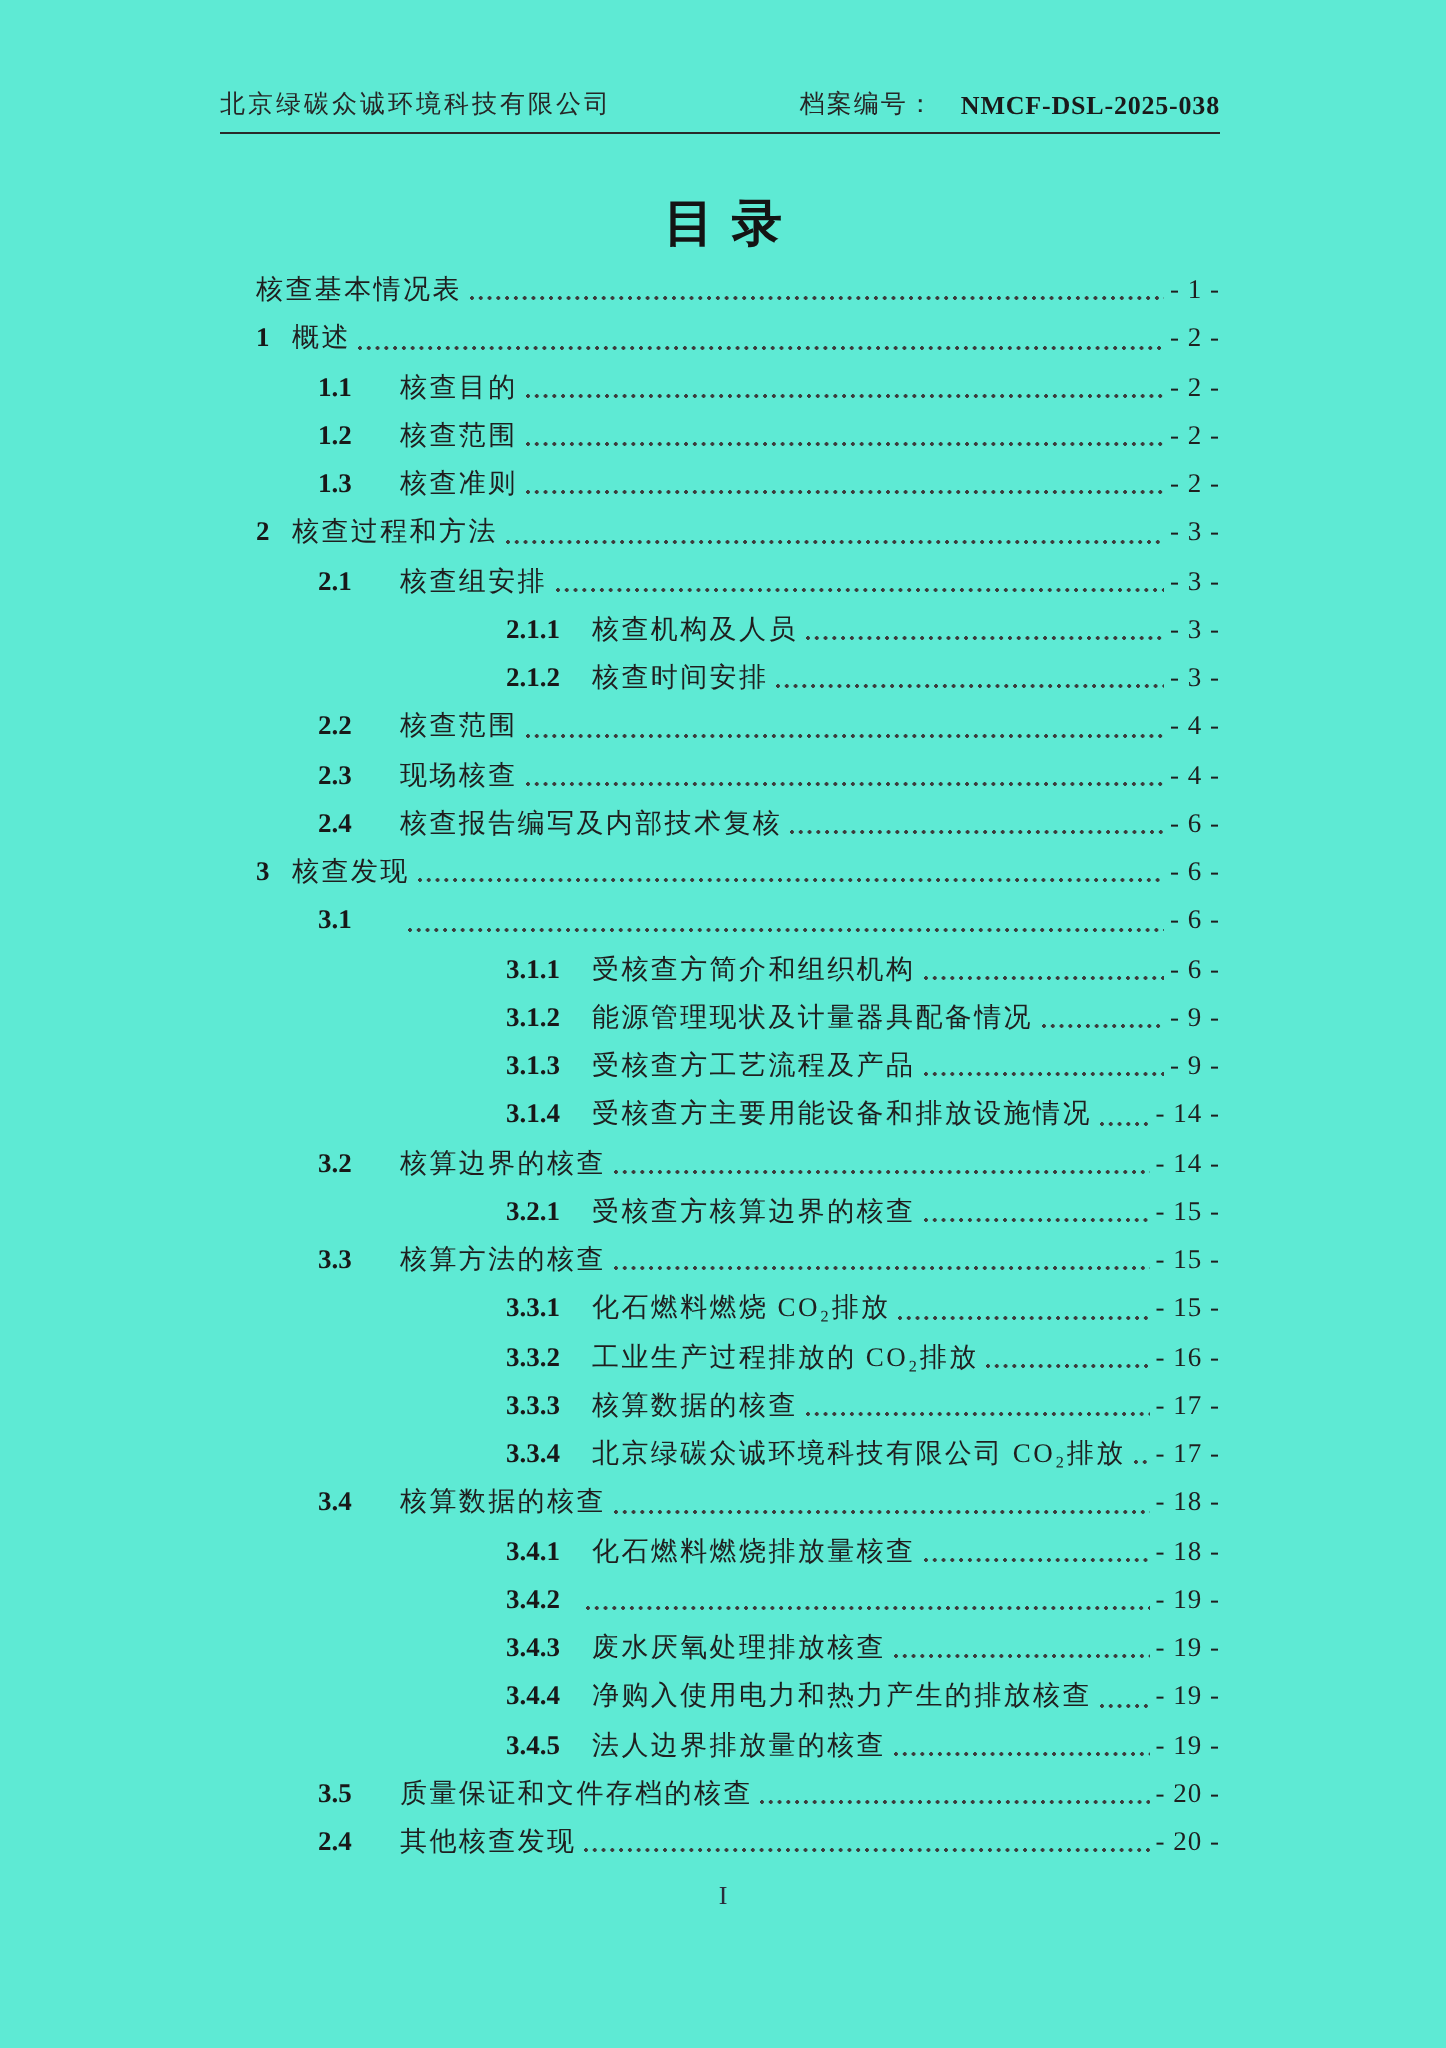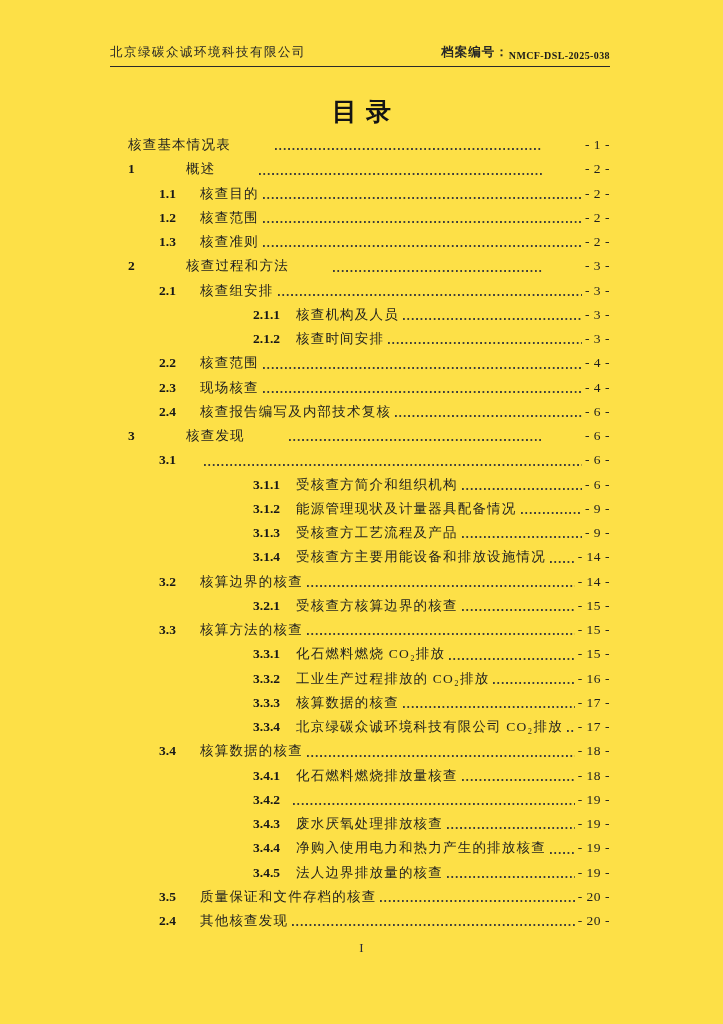--- a/index.html
+++ b/index.html
@@ -7,21 +7,21 @@
   body {
     background: #ffffff;
     font-family: "Liberation Serif", "DejaVu Serif", serif;
     color: #1f1f1f;
     position: relative;
     overflow: hidden;
   }
   .page {
     position: absolute;
     inset: 0;
-    background: #fde047;
+    background: #5eead4;
   }
   
   .doc-header {
     position: absolute;
     top: 44px;
     left: 110px;
     width: 500px;
     display: flex;
     justify-content: space-between;
     align-items: flex-end;
@@ -33,27 +33,27 @@
     letter-spacing: 1.5px;
     color: #262626;
   }
   .archive {
     display: flex;
     align-items: flex-end;
   }
   .archive-label {
     letter-spacing: 1px;
     color: #262626;
-    font-weight: bold;
   }
   .archive-number {
     font-weight: bold;
+    margin-left: 13px;
     letter-spacing: 0.4px;
     color: #1a1a1a;
-    font-size: 10px;
+    font-size: 13px;
   }
   
   .doc-title {
     position: absolute;
     top: 95px;
     left: 0;
     width: 100%;
     text-align: center;
     font-size: 25px;
     font-weight: bold;
@@ -94,21 +94,21 @@
     background-size: 4.4px 3px;
     background-repeat: repeat-x;
     background-position: left bottom 6px;
   }
   .toc-page {
     flex: 0 0 auto;
     color: #1f1f1f;
     letter-spacing: 0.5px;
   }
   
-  .toc-row.lv0 { padding-left: 18px; gap: 40px; }
+  .toc-row.lv0 { padding-left: 18px; }
   .toc-row.lv0 .toc-num { width: 18px; }
   .toc-row.lv1 { padding-left: 49px; }
   .toc-row.lv1 .toc-num { width: 41px; }
   .toc-row.lv2 { padding-left: 95px; }
   .toc-row.lv2 .toc-num { width: 43px; margin-left: 48px; }
   .toc-row.tight .toc-num { width: 36px; }
   
   .doc-footer {
     position: absolute;
     top: 940px;

